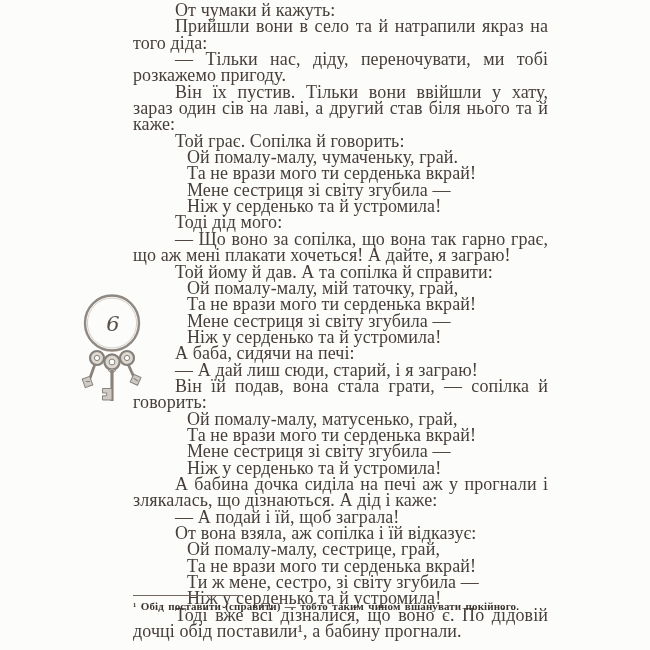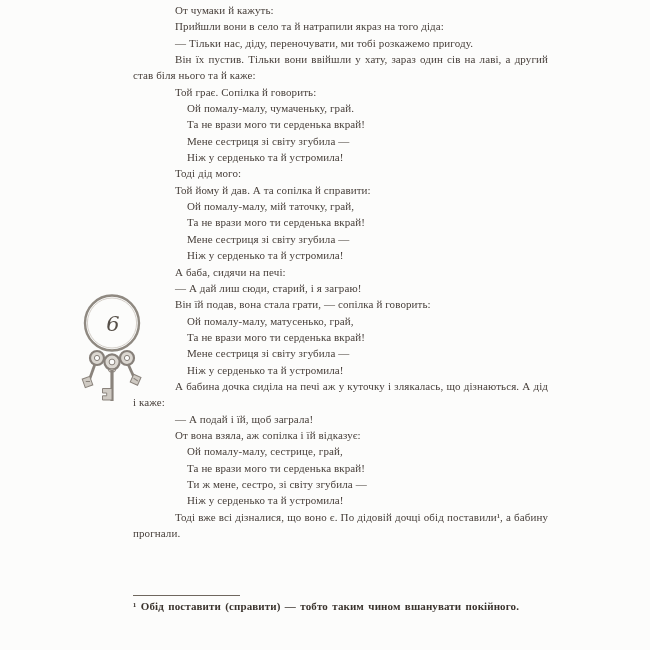--- a/index.html
+++ b/index.html
@@ -11,21 +11,21 @@
     overflow:hidden;
   }
   .page{
     position:absolute;inset:0;
     background:#fcfcfb;
   }
   .page-body{
     position:absolute;
     left:133px;top:2px;width:415px;
     color:#463e39;
-    font-size:11px;
+    font-size:18px;
     line-height:16.35px;
     letter-spacing:0.1px;
   }
   .para{
     margin:0;
     text-indent:42px;
     text-align:justify;
     hyphens:none;
   }
   .verse{
@@ -105,37 +105,38 @@
       <p class="para">— Тільки нас, діду, переночувати, ми тобі розкажемо пригоду.</p>
       <p class="para">Він їх пустив. Тільки вони ввійшли у хату, зараз один сів на лаві, а другий став біля нього та й каже:</p>
       <p class="para">Той грає. Сопілка й говорить:</p>
       <div class="verse">
         <div class="verse-line">Ой помалу-малу, чумаченьку, грай.</div>
         <div class="verse-line">Та не врази мого ти серденька вкрай!</div>
         <div class="verse-line">Мене сестриця зі світу згубила —</div>
         <div class="verse-line">Ніж у серденько та й устромила!</div>
       </div>
       <p class="para">Тоді дід мого:</p>
+      <p class="para">— Що воно за сопілка, що вона так гарно грає, що аж мені плакати хочеться! А дайте, я заграю!</p>
       <p class="para">Той йому й дав. А та сопілка й справити:</p>
       <div class="verse">
         <div class="verse-line">Ой помалу-малу, мій таточку, грай,</div>
         <div class="verse-line">Та не врази мого ти серденька вкрай!</div>
         <div class="verse-line">Мене сестриця зі світу згубила —</div>
         <div class="verse-line">Ніж у серденько та й устромила!</div>
       </div>
       <p class="para">А баба, сидячи на печі:</p>
       <p class="para">— А дай лиш сюди, старий, і я заграю!</p>
       <p class="para">Він їй подав, вона стала грати, — сопілка й говорить:</p>
       <div class="verse">
         <div class="verse-line">Ой помалу-малу, матусенько, грай,</div>
         <div class="verse-line">Та не врази мого ти серденька вкрай!</div>
         <div class="verse-line">Мене сестриця зі світу згубила —</div>
         <div class="verse-line">Ніж у серденько та й устромила!</div>
       </div>
-      <p class="para">А бабина дочка сиділа на печі аж у куточку і злякалась, що дізнаються. А дід і каже:</p>
+      <p class="para">А бабина дочка сиділа на печі аж у прогнали і злякалась, що дізнаються. А дід і каже:</p>
       <p class="para">— А подай і їй, щоб заграла!</p>
       <p class="para">От вона взяла, аж сопілка і їй відказує:</p>
       <div class="verse">
         <div class="verse-line">Ой помалу-малу, сестрице, грай,</div>
         <div class="verse-line">Та не врази мого ти серденька вкрай!</div>
         <div class="verse-line">Ти ж мене, сестро, зі світу згубила —</div>
         <div class="verse-line">Ніж у серденько та й устромила!</div>
       </div>
       <p class="para">Тоді вже всі дізналися, що воно є. По дідовій дочці обід поставили¹, а бабину прогнали.</p>
     </div>

